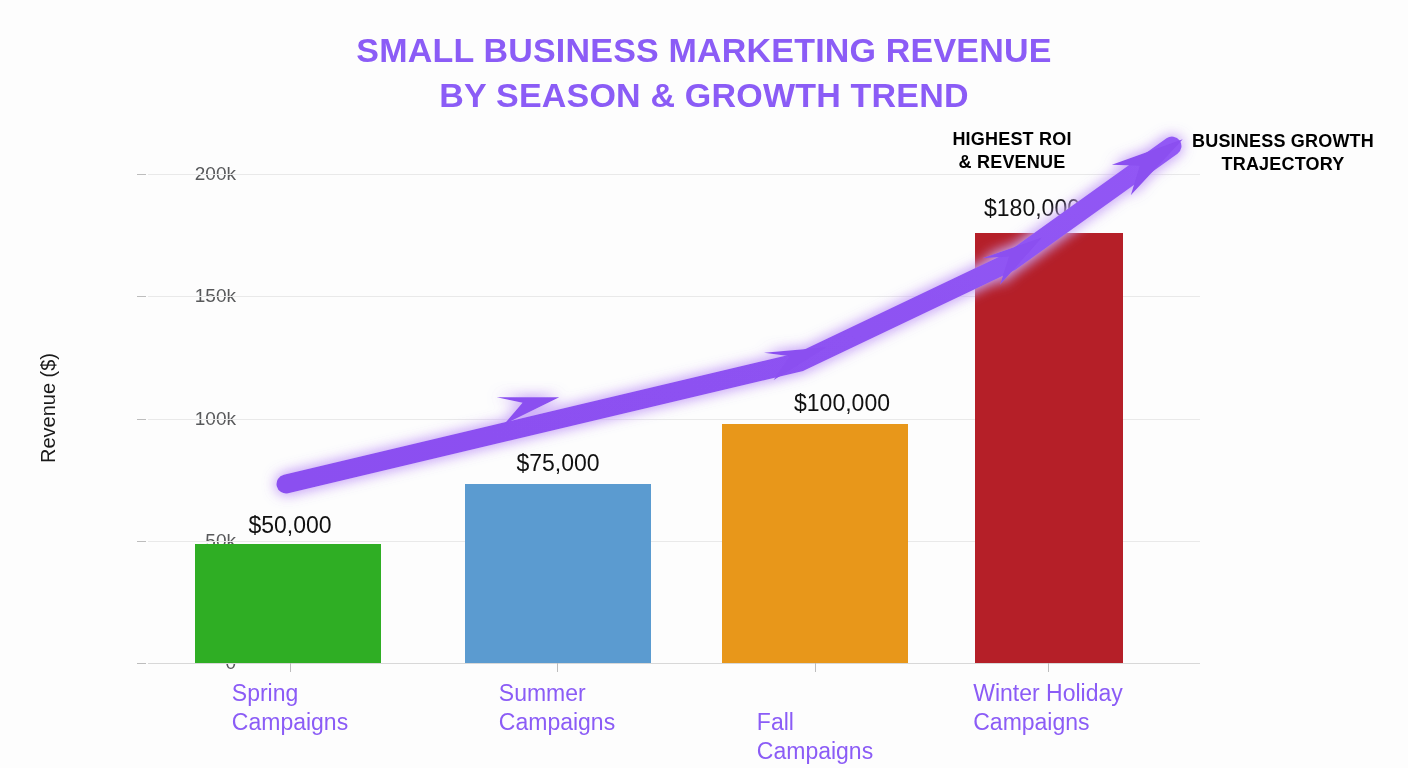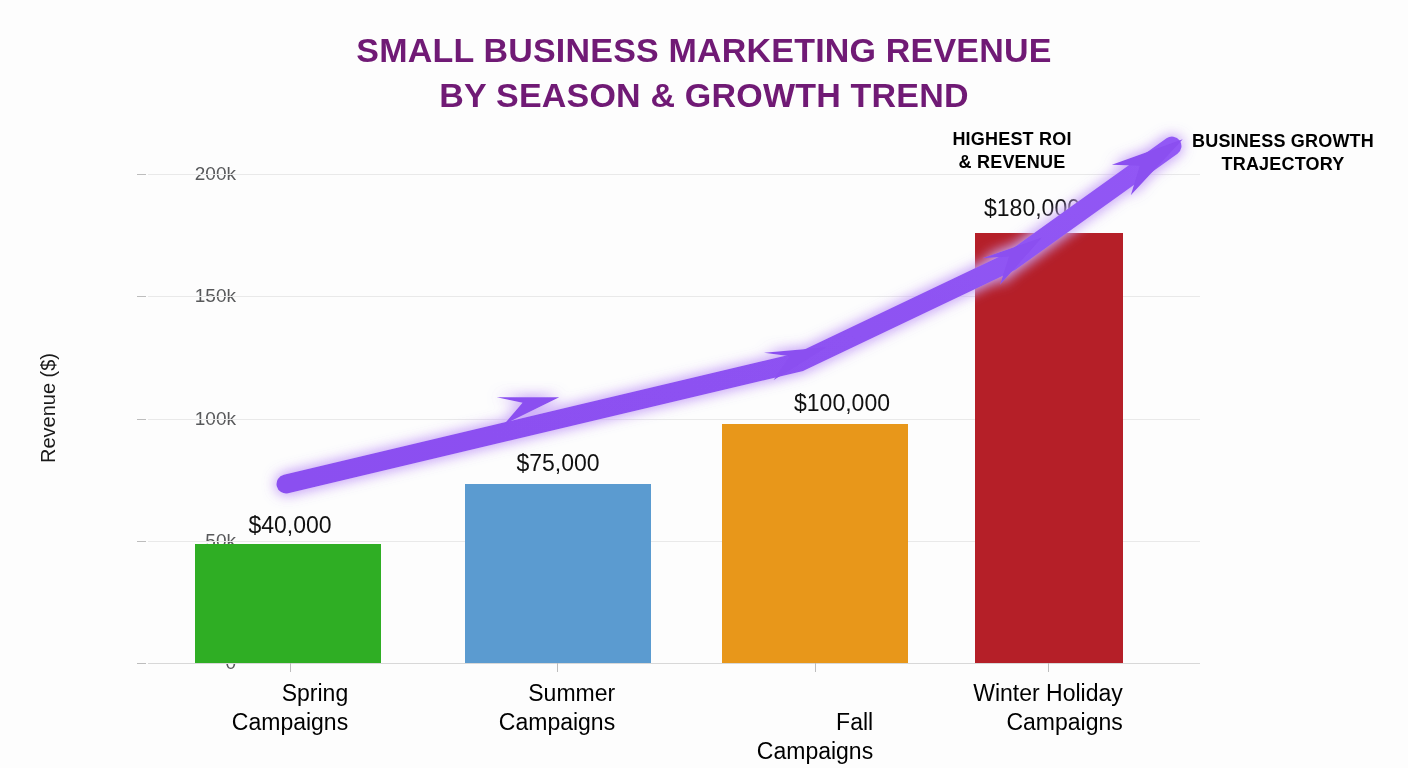--- a/index.html
+++ b/index.html
@@ -18,21 +18,21 @@
     overflow: hidden;
   }
 
   
   .title-block {
     position: absolute;
     left: 0;
     top: 28px;
     width: 1408px;
     text-align: center;
-    color: #701a75;
+    color: #8b5cf6;
     font-weight: bold;
     font-size: 34px;
     line-height: 1.32;
     letter-spacing: 0.2px;
   }
   .title-line { display: block; }
 
   
   #plot {
     position: absolute;
@@ -97,23 +97,23 @@
   .bar-value {
     position: absolute;
     text-align: center;
     font-size: 23px;
     color: #111111;
     white-space: nowrap;
     transform: translateX(-50%);
   }
   .cat-label {
     position: absolute;
-    text-align: right;
+    text-align: left;
     font-size: 23px;
-    color: #000000;
+    color: #8b5cf6;
     line-height: 1.28;
     transform: translateX(-50%);
     white-space: nowrap;
   }
   .cat-label span { display: block; }
 
   
   .annot {
     position: absolute;
     font-weight: bold;
@@ -173,21 +173,21 @@
     <div class="tick-mark-x" style="left:667px;"></div>
     <div class="tick-mark-x" style="left:900px;"></div>
 
     <div class="bar" id="bar-0" style="left: 47px; width: 186px; height: 119px; background: rgb(47, 174, 36);"></div>
     <div class="bar" id="bar-1" style="left: 317px; width: 186px; height: 179px; background: rgb(91, 155, 208);"></div>
     <div class="bar" id="bar-2" style="left: 574px; width: 186px; height: 239px; background: rgb(232, 151, 26);"></div>
     <div class="bar" id="bar-3" style="left: 827px; width: 148px; height: 430px; background: rgb(181, 31, 40);"></div>
 
   </div>
 
-  <div class="bar-value" style="left:290px; top:512px;">$40,000</div>
+  <div class="bar-value" style="left:290px; top:512px;">$50,000</div>
   <div class="bar-value" style="left:558px; top:450px;">$75,000</div>
   <div class="bar-value" style="left:842px; top:390px;">$100,000</div>
   <div class="bar-value" style="left:1032px; top:195px;">$180,000</div>
 
   <div class="cat-label" style="left:290px; top:679px;">
     <span>Spring</span>
     <span>Campaigns</span>
   </div>
   <div class="cat-label" style="left:557px; top:679px;">
     <span>Summer</span>

